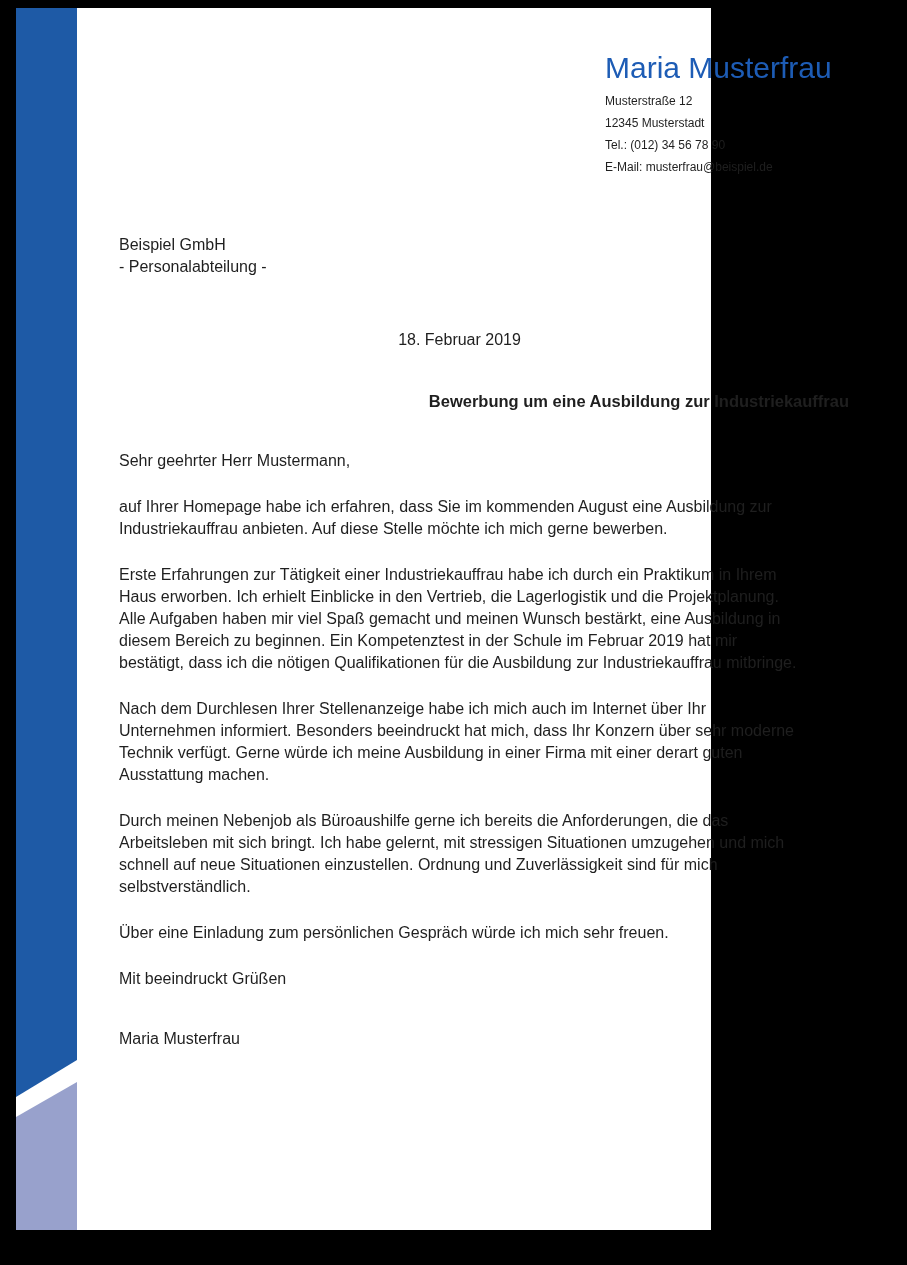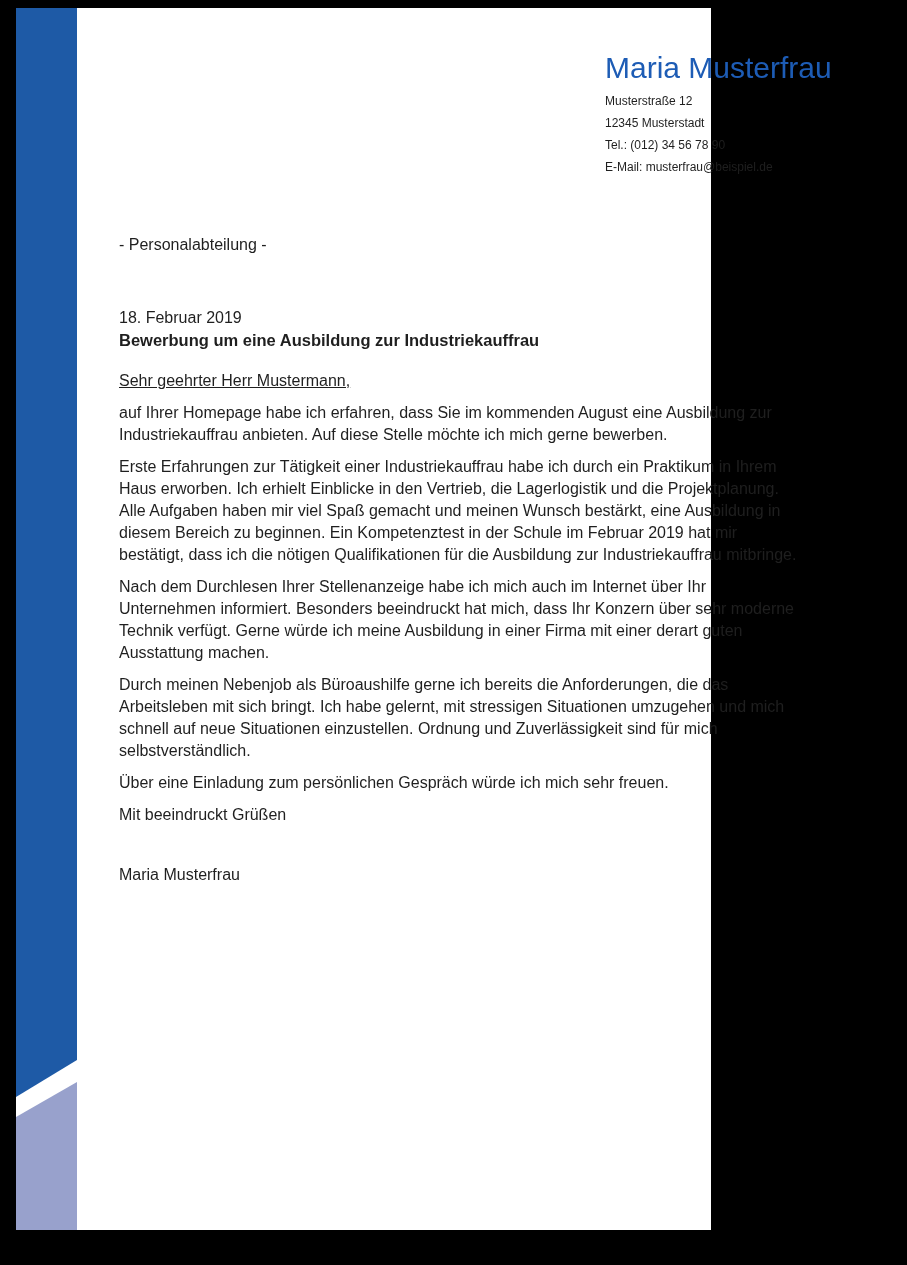--- a/index.html
+++ b/index.html
@@ -72,31 +72,33 @@
     left: 103px;
     top: 226px;
     width: 730px;
     font-size: 16px;
     line-height: 22px;
   }
   .recipient-line { white-space: nowrap; }
 
   .date {
     margin-top: 51px;
-    text-align: left;
+    text-align: center;
     padding-right: 49px;
   }
 
   .subject {
+    margin-top: 39px;
     font-weight: bold;
     font-size: 16.5px;
+    text-align: right;
   }
 
-  .para { white-space: pre-line; margin-top: 10px; }
-  .salutation { margin-top: 19px; text-decoration: underline; }
+  .para { white-space: pre-line; margin-top: 24px; }
+  .salutation { margin-top: 38px; }
   .signature { margin-top: 38px; }
 </style>
 </head>
 <body>
 
 <div class="page">
 
   <div class="stripe-dark"></div>
   <div class="stripe-light"></div>
 
@@ -104,20 +106,21 @@
     <div class="sender-name">Maria Musterfrau</div>
     <div class="sender-line">Musterstraße 12</div>
     <div class="sender-line">12345 Musterstadt</div>
     <div class="sender-line">Tel.: (012) 34 56 78 90</div>
     <div class="sender-line">E-Mail: musterfrau@beispiel.de</div>
   </header>
 
   <main class="letter">
 
     <div class="recipient">
+      <div class="recipient-line">Beispiel GmbH</div>
       <div class="recipient-line">- Personalabteilung -</div>
     </div>
 
     <div class="date">18. Februar 2019</div>
 
     <div class="subject">Bewerbung um eine Ausbildung zur Industriekauffrau</div>
 
     <p class="para salutation">Sehr geehrter Herr Mustermann,</p>
     <p class="para">auf Ihrer Homepage habe ich erfahren, dass Sie im kommenden August eine Ausbildung zur
 Industriekauffrau anbieten. Auf diese Stelle möchte ich mich gerne bewerben.</p>

